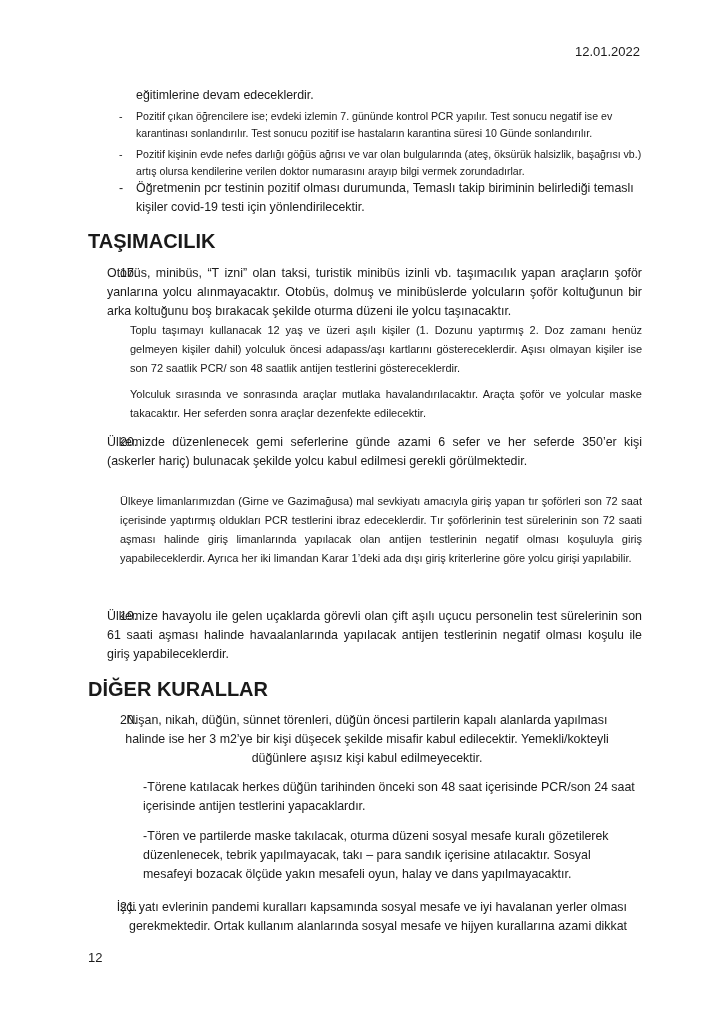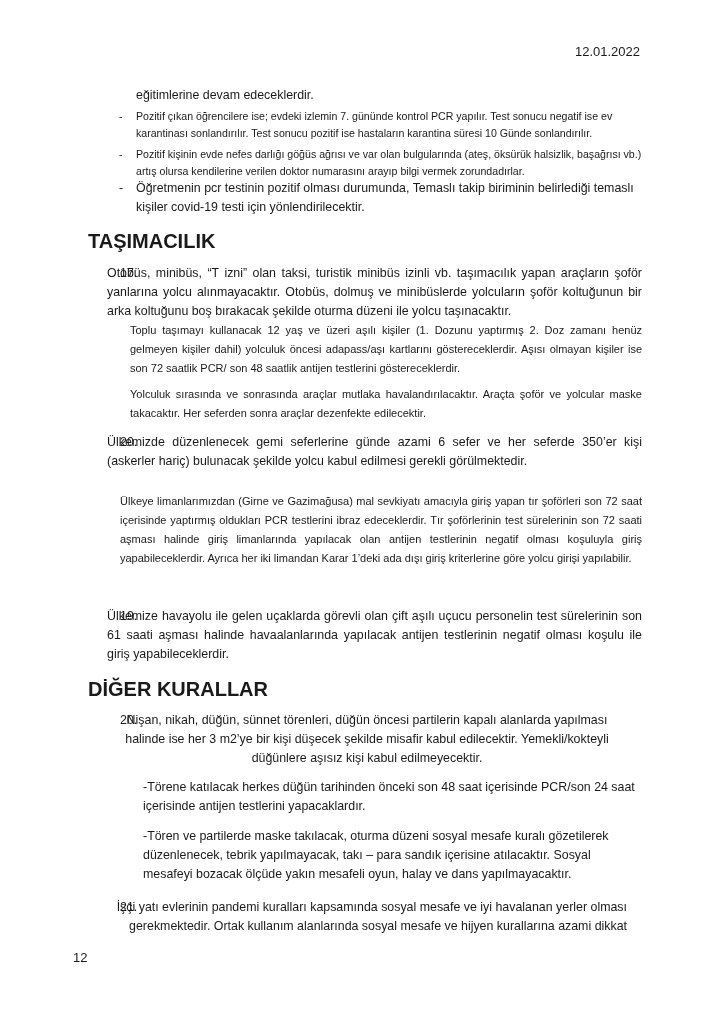--- a/index.html
+++ b/index.html
@@ -12,21 +12,21 @@
     .date { right: 84px; top: 44px; font-size: 13px; }
     .p { font-size: 12.4px; line-height: 19px; }
     .p-small { font-size: 10.6px; line-height: 17px; }
     .dash { position: absolute; left: 119px; }
     .bul-text { position: absolute; left: 136px; width: 520px; }
     .heading { font-weight: bold; font-size: 20px; left: 88px; }
     .num { position: absolute; left: 88px; font-size: 12.4px; line-height: 19px; margin-left: 32px; }
     .item-text { position: absolute; left: 107px; width: 535px; text-align: justify; font-size: 12.4px; line-height: 19px; }
     .sub-text { position: absolute; left: 130px; width: 512px; text-align: justify; font-size: 11px; line-height: 19px; }
     .sub-text2 { position: absolute; left: 143px; width: 500px; font-size: 12.4px; line-height: 19px; }
-    .page-num { left: 73px; top: 950px; font-size: 13px; }
+    .page-num { left: 88px; top: 950px; font-size: 13px; }
   </style>
 </head>
 <body>
 
 <div>
 
   <div class="abs date">12.01.2022</div>
 
   <div class="abs p" style="left:136px; top:86px;">eğitimlerine devam edeceklerdir.</div>
 

